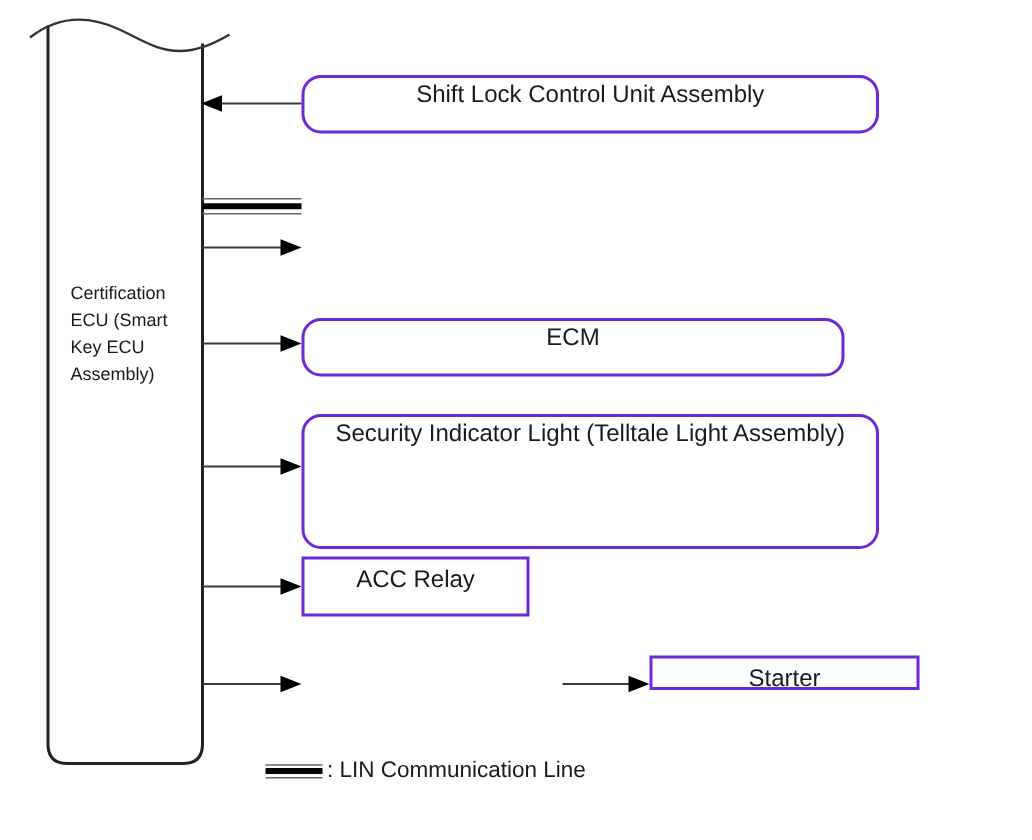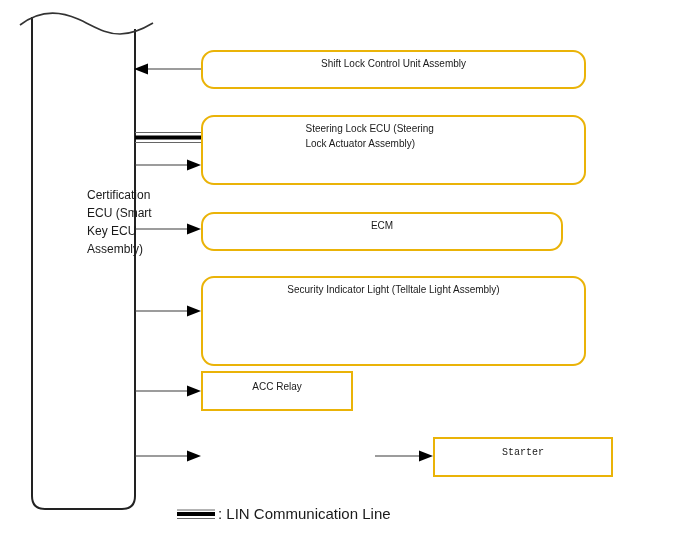--- a/index.html
+++ b/index.html
@@ -13,43 +13,42 @@
     color: #1a1a1a;
     overflow: hidden;
   }
   .wires {
     position: absolute;
     left: 0; top: 0;
     width: 688px; height: 560px;
   }
   .node {
     position: absolute;
-    border: 2px solid #eab308;
+    border: 2px solid #6d28d9;
     background: #ffffff;
-    font-size: 10px;
+    font-size: 16px;
     line-height: 15px;
     text-align: center;
   }
   .rounded { border-radius: 13px; }
   .pad-top { padding-top: 4px; }
   .label-multiline {
     margin: 4px auto 0;
     width: 176px;
     text-align: left;
     white-space: pre-line;
   }
   .cert-label {
     position: absolute;
     left: 47px; top: 186px;
     width: 84px;
     font-size: 12px;
     line-height: 18px;
     text-align: left;
     white-space: pre-line;
-    margin-left: 40px;
   }
   .legend-text {
     position: absolute;
     left: 218px; top: 506px;
     font-size: 15px;
     line-height: 16px;
   }
 </style>
 </head>
 <body>
@@ -95,37 +94,33 @@
 
   <div class="cert-label">Certification
 ECU (Smart
 Key ECU
 Assembly)</div>
 
   <div class="node rounded pad-top" style="left:201px; top:50px; width:385px; height:39px;">
     <span>Shift Lock Control Unit Assembly</span>
   </div>
 
-  <div class="node rounded" style="left:201px; top:115px; width:385px; height:70px;">
-    <div class="label-multiline">Steering Lock ECU (Steering
-Lock Actuator Assembly)</div>
-  </div>
 
   <div class="node rounded pad-top" style="left:201px; top:212px; width:362px; height:39px;">
     <span>ECM</span>
   </div>
 
   <div class="node rounded pad-top" style="left:201px; top:276px; width:385px; height:90px;">
     <span>Security Indicator Light (Telltale Light Assembly)</span>
   </div>
 
   <div class="node pad-top" style="left:201px; top:371px; width:152px; height:40px; padding-top:6px;">
     <span>ACC Relay</span>
   </div>
 
 
-  <div class="node pad-top" style="left:433px; top:437px; width:180px; height:40px; padding-top:6px;font-family:Liberation Mono, monospace;">
+  <div class="node pad-top" style="left:433px; top:437px; width:180px; height:23px; padding-top:6px;">
     <span>Starter</span>
   </div>
 
   <div class="legend-text">: LIN Communication Line</div>
 
 </div>
 
 </body></html>

